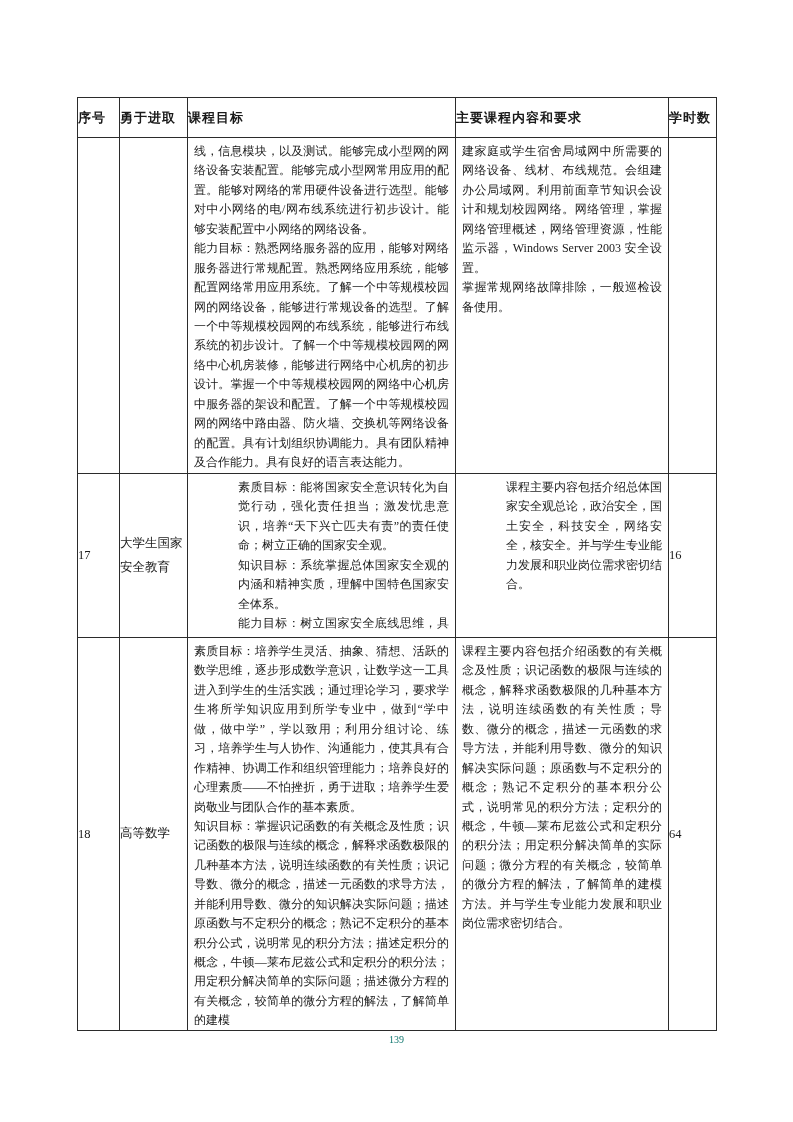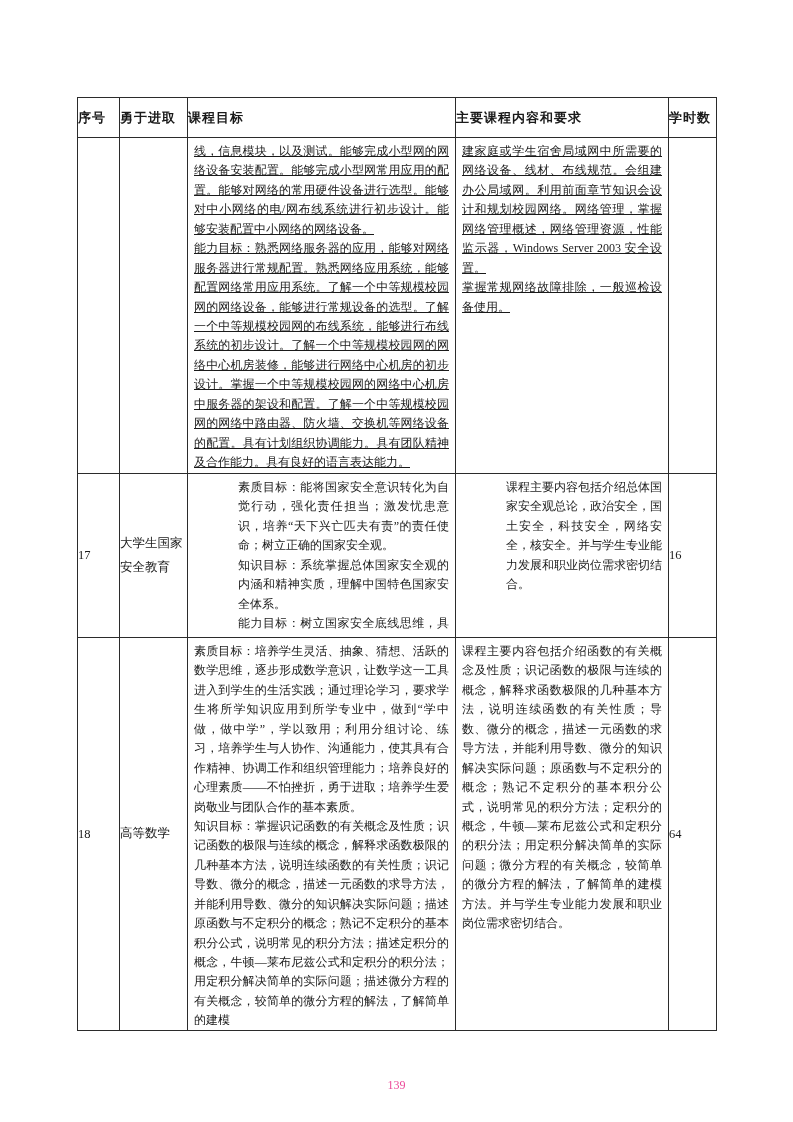--- a/index.html
+++ b/index.html
@@ -43,41 +43,40 @@
     padding: 2px 6px;
     line-height: 1.9;
   }
   .cell-text {
     vertical-align: top;
   }
   .cell-text .clip {
     overflow: hidden;
     padding: 4px 6px 2px 6px;
   }
-  .row-cont  { height: 336px; text-decoration: underline; }
+  .row-cont  { height: 336px; }
   .row-17    { height: 164px; }
   .row-18    { height: 393px; }
   .row-cont .clip { height: 330px; }
   .row-17   .clip { height: 158px; margin-left: 44px; }
   .row-18   .clip { height: 387px; }
   .cell-text p {
     font-size: 12px;
     line-height: 1.62;
     text-align: justify;
     word-break: break-all;
   }
   .page-number {
     position: absolute;
     top: 1034px;
     left: 0;
     width: 100%;
     text-align: center;
-    font-size: 12px;
-    color: #ec4899;
-    margin-top: 44px;
+    font-size: 10px;
+    color: #0f766e;
   }
 </style>
 </head>
 <body>
 
 <table class="doc-table">
   <colgroup>
     <col style="width:42px">
     <col style="width:68px">
     <col style="width:268px">

